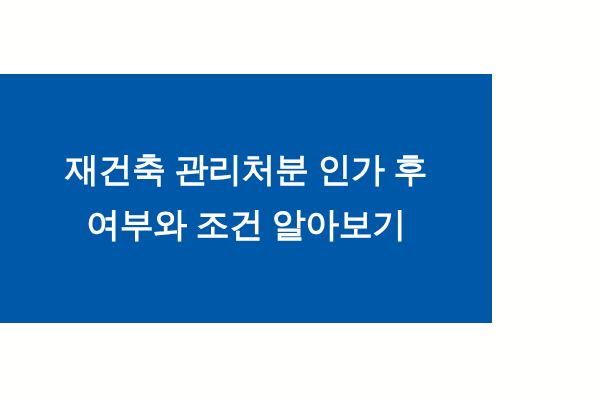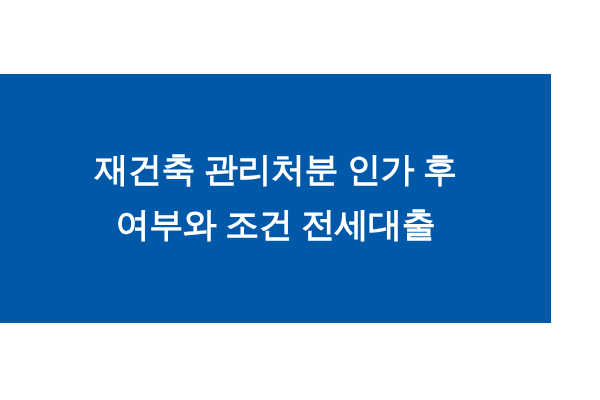--- a/index.html
+++ b/index.html
@@ -31,21 +31,21 @@
     background: #fffffd;
   }
   .gutter-top    { top: 0;    height: 74px; }
   .gutter-bottom { top: 323px; height: 77px; }
 
   
   #banner {
     position: absolute;
     left: 0;
     top: 74px;
-    width: 551px;
+    width: 492px;
     height: 249px;
     background: #0059a8;
     display: flex;
     flex-direction: column;
     align-items: center;
     justify-content: center;
     box-sizing: border-box;
     padding-bottom: 4px;
   }
 
@@ -71,20 +71,20 @@
 <body>
 
 <div id="canvas" style="background: rgb(255, 255, 253);">
 
   <div class="gutter gutter-top" style="background: rgb(255, 255, 253); height: 74px;"></div>
 
   <div id="banner" style="background: rgb(0, 89, 168); top: 74px; height: 249px;">
 
     <h1 id="headline" style="color: rgb(255, 255, 255);">
       <span class="line">재건축 관리처분 인가 후</span>
-      <span class="line">여부와 조건 전세대출</span>
+      <span class="line">여부와 조건 알아보기</span>
     </h1>
 
   </div>
 
   <div class="gutter gutter-bottom" style="background: rgb(255, 255, 253); top: 323px; height: 77px;"></div>
 
 </div>
 
 </body></html>

